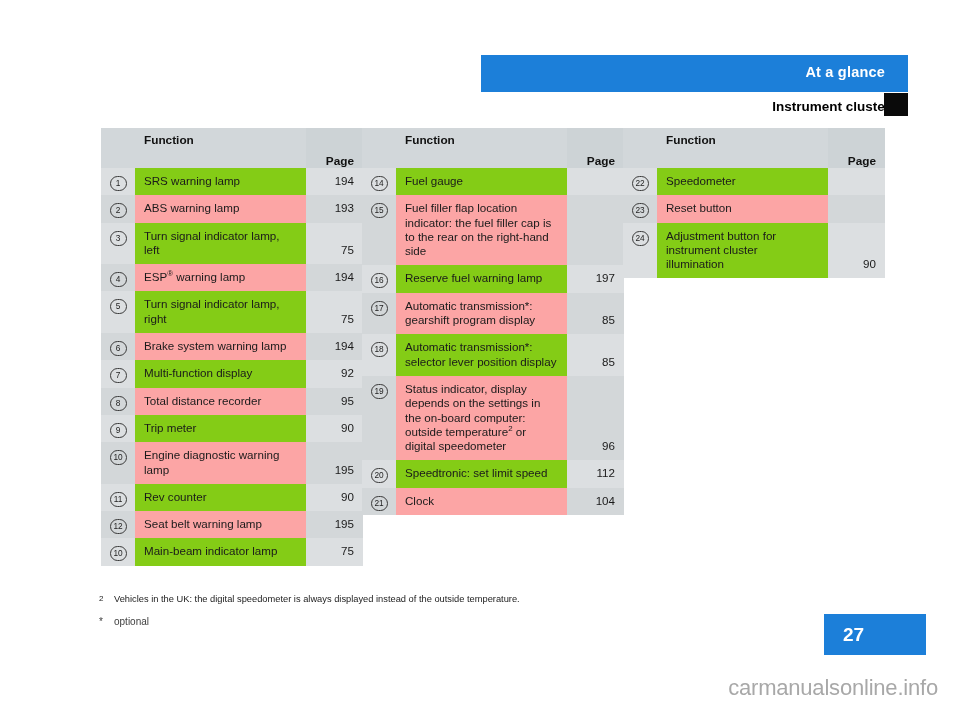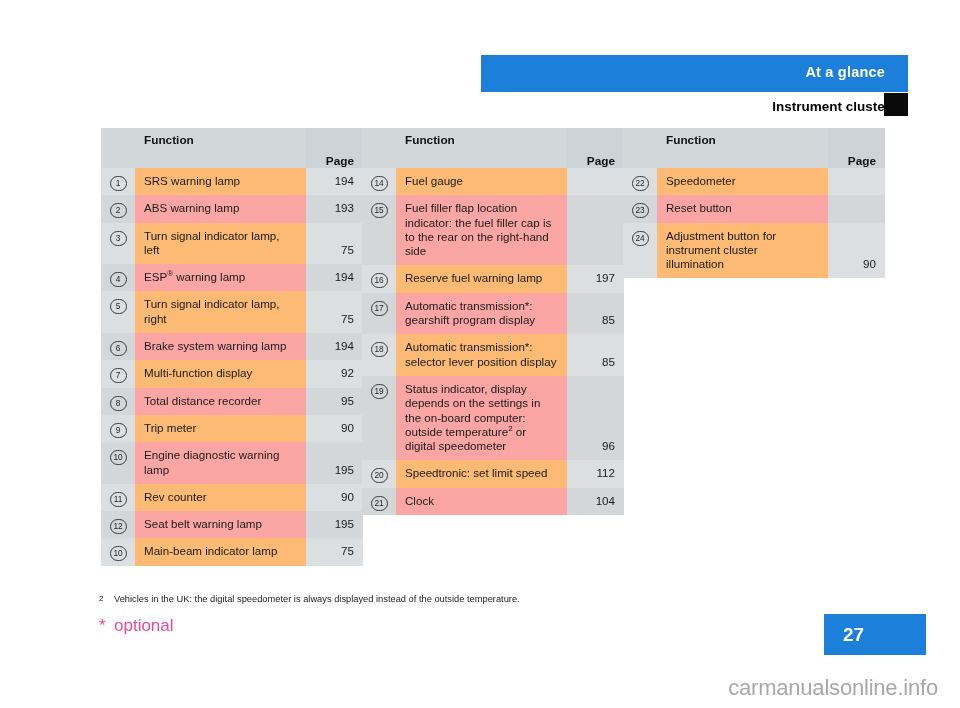--- a/index.html
+++ b/index.html
@@ -88,21 +88,21 @@
     height: 23px;
     font-weight: bold;
     font-size: 11.8px;
     color: #111;
   }
   .tbl .hdr td.c-num { background: #d2d7da; }
   .tbl .hdr td.c-func { padding: 5px 0 12px 9px; }
   .tbl .hdr td.c-page { padding: 5px 9px 0 0; text-align: right; background:#cdd3d6; }
 
   .row-a td.c-num  { background: #dcdfe1; }
-  .row-a td.c-func { background: #fdba74; }
+  .row-a td.c-func { background: #84cc16; }
   .row-a td.c-page { background: #dcdfe1; }
 
   .row-b td.c-num  { background: #d3d7d9; }
   .row-b td.c-func { background: #fca5a5; }
   .row-b td.c-page { background: #d3d7d9; }
 
   .tbl tbody td.c-num {
     text-align: center;
     padding-top: 7px;
   }
@@ -152,22 +152,22 @@
     white-space: nowrap;
   }
   .fn-2 .marker {
     display: inline-block;
     width: 15px;
     font-size: 8px;
     vertical-align: top;
   }
   .fn-star {
     margin-top: 10px;
-    font-size: 17px;
-    color: #ec4899;
+    font-size: 10px;
+    color: #404040;
   }
   .fn-star .marker {
     display: inline-block;
     width: 15px;
   }
 
   
   .page-badge {
     position: absolute;
     left: 824px;

